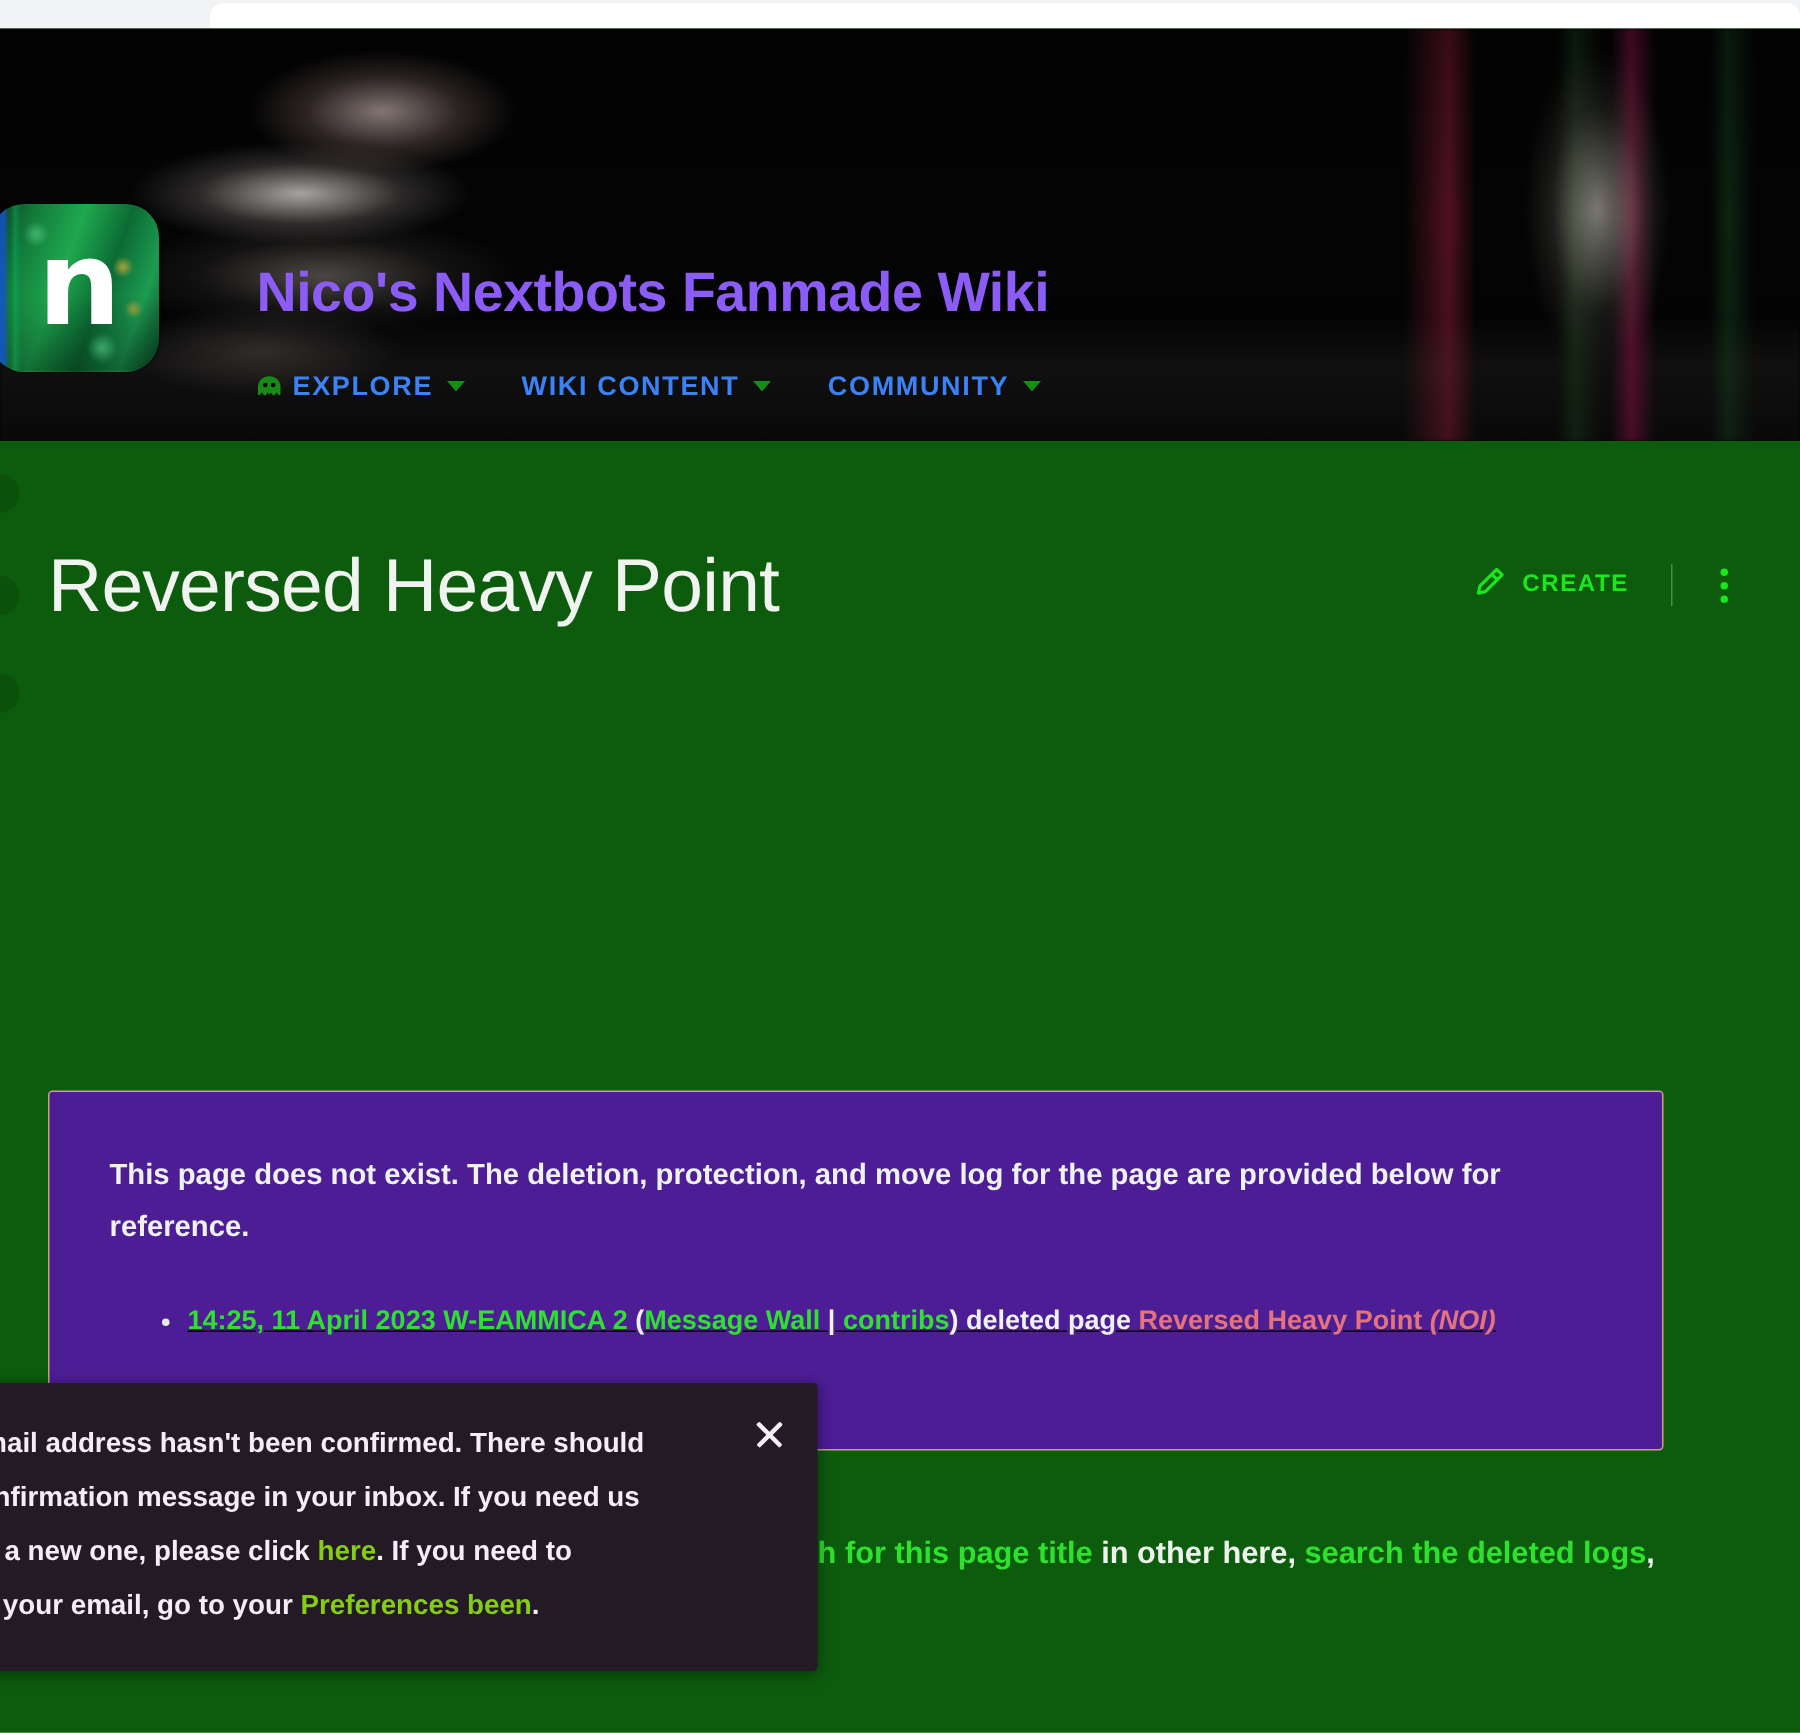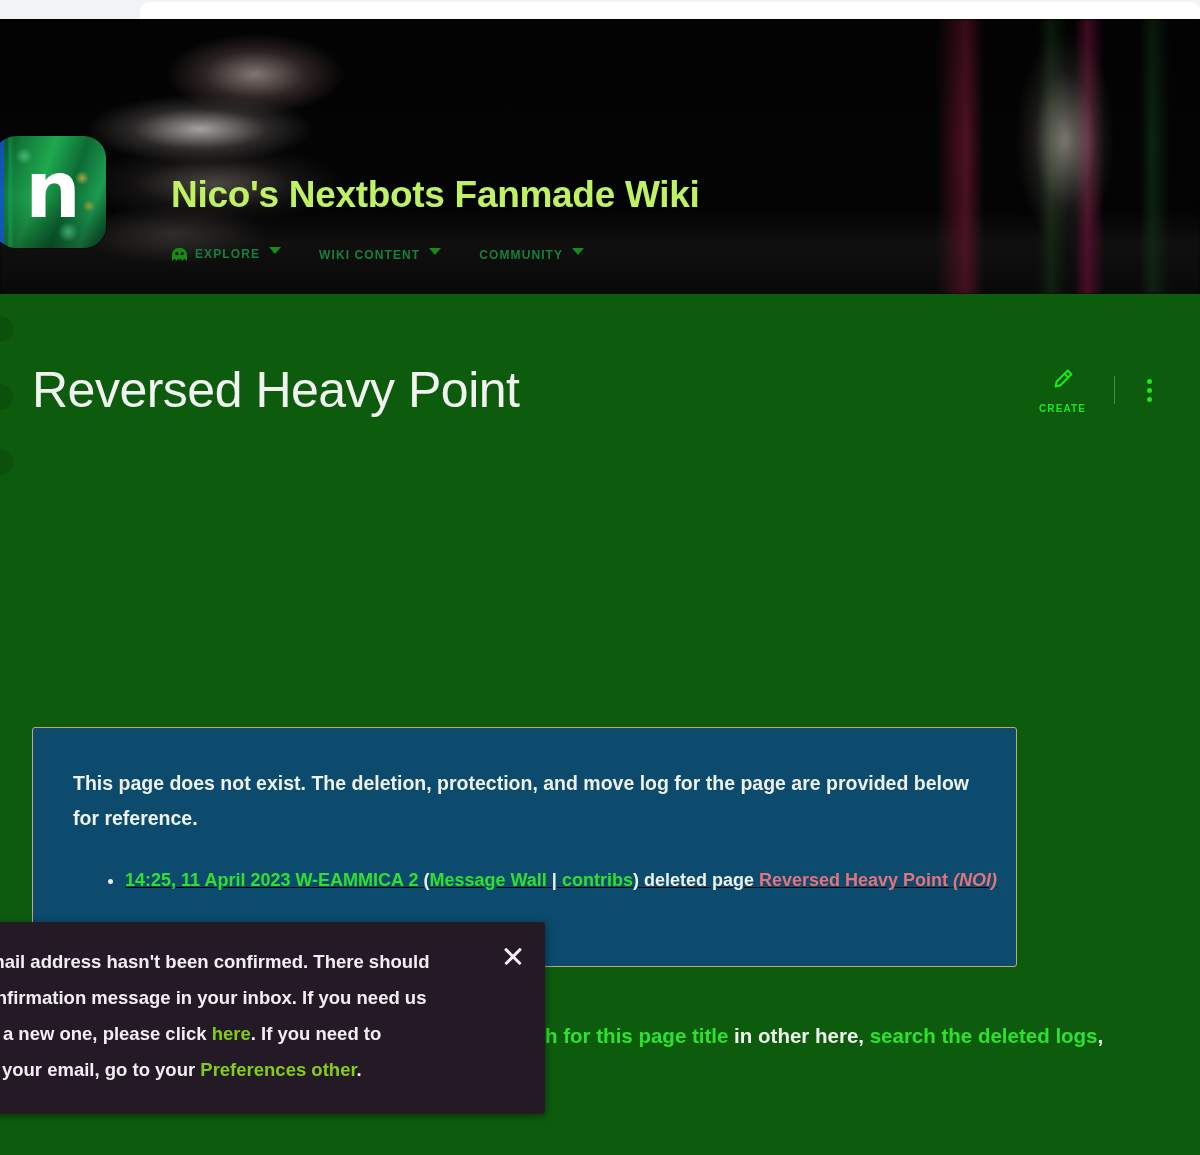--- a/index.html
+++ b/index.html
@@ -106,40 +106,40 @@
     padding-bottom: 4px;
   }
 
   
   #wiki-name {
     position: absolute;
     left: 171px; top: 155px;
     font-size: 37px;
     font-weight: 700;
     letter-spacing: -0.3px;
-    color: #bef264;
+    color: #8b5cf6;
     white-space: nowrap;
   }
 
   
   #wiki-nav {
     position: absolute;
     left: 171px; top: 228px;
     display: flex;
     align-items: center;
     gap: 0;
     white-space: nowrap;
   }
   .nav-item {
     display: flex;
-    align-items: flex-start;
+    align-items: center;
     gap: 7px;
     margin-right: 38px;
-    color: #15803d;
-    font-size: 12px;
+    color: #3b82f6;
+    font-size: 18px;
     font-weight: 700;
     letter-spacing: 1.1px;
     text-transform: uppercase;
     cursor: pointer;
   }
   .nav-item .caret {
     width: 0; height: 0;
     border-left: 6px solid transparent;
     border-right: 6px solid transparent;
     border-top: 7px solid #178a17;
@@ -192,27 +192,26 @@
     margin-right: 40px;
     display: flex;
     align-items: center;
     gap: 0;
   }
   #create-button {
     display: flex;
     align-items: center;
     gap: 10px;
     color: #1ae81a;
-    font-size: 10px;
+    font-size: 16px;
     font-weight: 700;
     letter-spacing: 1.1px;
     text-transform: uppercase;
     cursor: pointer;
     padding: 4px 0;
-    flex-direction: column;
   }
   #action-divider {
     width: 1px; height: 28px;
     background: rgba(160,220,160,0.40);
     margin: 0 24px 0 28px;
   }
   #overflow-button {
     display: flex; flex-direction: column;
     align-items: center; gap: 4px;
     cursor: pointer;
@@ -222,23 +221,23 @@
     display: block;
     width: 5px; height: 5px;
     border-radius: 50%;
     background: #1ae81a;
   }
 
   
   #notice-box {
     position: absolute;
     left: 32px; top: 433px;
-    width: 985px;
+    width: 1077px;
     min-height: 240px;
-    background: #0c4a6e;
+    background: #4c1d95;
     border: 1px solid #c8a572;
     border-radius: 3px;
     padding: 38px 42px 36px 40px;
   }
   #notice-text {
     color: #eef2ec;
     font-size: 19.5px;
     font-weight: 700;
     line-height: 1.78;
     max-width: 1070px;
@@ -411,19 +410,19 @@
     </div>
 
     <p id="no-text-paragraph">
       <span>There is currently no text in this page. You can </span><span class="lnk">search for this page title</span><span> in other here, </span><span class="lnk">search the deleted logs</span><span>, or </span><span class="lnk">create this page</span><span>.</span>
     </p>
 
   </div>
 
   <div id="email-toast">
     <div id="email-toast-text">
-      <span>Your email address hasn't been confirmed. There should be a confirmation message in your inbox. If you need us to send a new one, please click </span><span class="lnk-amber">here</span><span>. If you need to change your email, go to your </span><span class="lnk-amber">Preferences other</span><span>.</span>
+      <span>Your email address hasn't been confirmed. There should be a confirmation message in your inbox. If you need us to send a new one, please click </span><span class="lnk-amber">here</span><span>. If you need to change your email, go to your </span><span class="lnk-amber">Preferences been</span><span>.</span>
     </div>
     <div id="toast-close"></div>
   </div>
 
   <div id="bottom-strip"></div>
 </div>
 
 </body></html>

